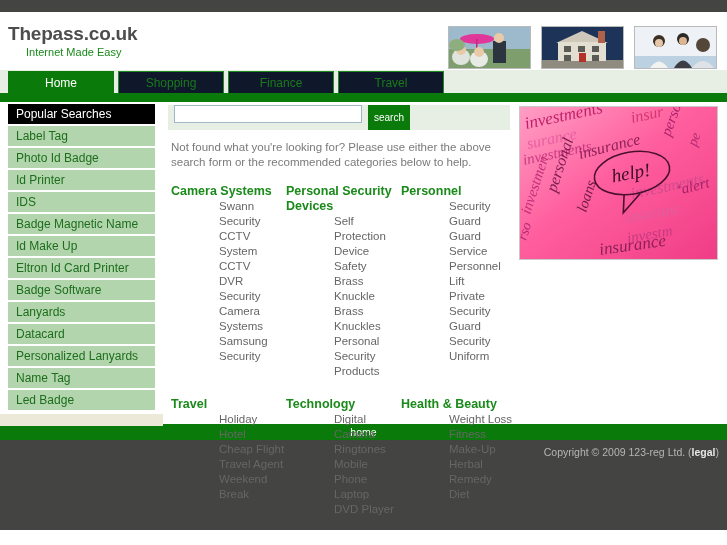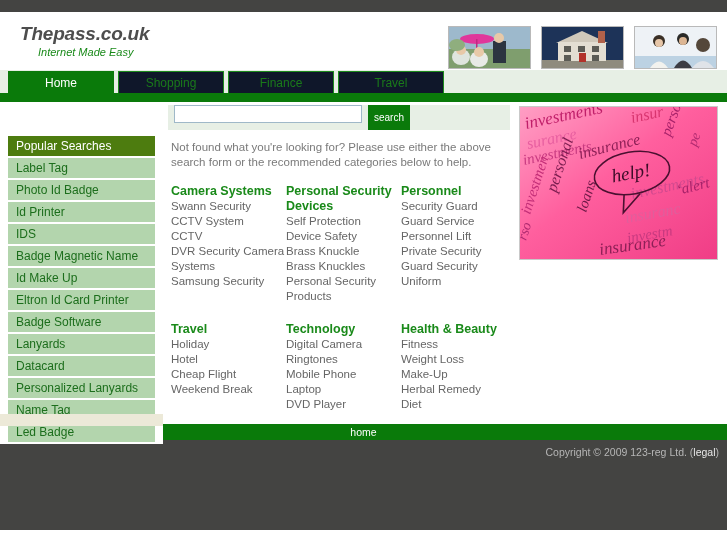--- a/index.html
+++ b/index.html
@@ -26,23 +26,22 @@
 
   
   .header {
     height: 58px;
     background: #ffffff;
     position: relative;
     border-bottom: 0;
   }
   .brand {
     position: absolute;
-    left: 20px;
+    left: 8px;
     top: 12px;
-    font-style: italic;
   }
   .brand-title {
     font-size: 19px;
     font-weight: bold;
     color: #4d4d4d;
     letter-spacing: -0.2px;
     line-height: 20px;
   }
   .brand-tag {
     font-size: 11px;
@@ -125,24 +124,23 @@
     background: #b3d5ad;
     margin: 0 0 2px 8px;
     padding-left: 8px;
     font-size: 12px;
     color: #1c6e1c;
     cursor: pointer;
     width: 147px;
     box-sizing: border-box;
   }
   .side-item.header-item {
-    background: #4d7c0f;
+    background: #000000;
     color: #ffffff;
     cursor: default;
-    margin-top: 32px;
   }
   .sidebar-foot {
     height: 12px;
     background: #ece9d8;
     margin-left: 0px;
     width: 163px;
     position: absolute;
     left: 0;
     top: 312px;
   }
@@ -209,20 +207,21 @@
     font-weight: bold;
     line-height: 15px;
     cursor: pointer;
     display: inline-block;
   }
   .cat-item {
     color: #666666;
     font-size: 11.5px;
     line-height: 15px;
     cursor: pointer;
+    margin-left: 48px;
   }
 
   .promo {
     position: absolute;
     right: 9px;
     top: 4px;
     width: 197px;
     height: 152px;
     border: 1px solid #c9c9c9;
     overflow: hidden;
@@ -244,21 +243,21 @@
     height: 90px;
     background: #444442;
     color: #b6b6b6;
     font-size: 10.5px;
     text-align: right;
     padding: 6px 8px 0 0;
     box-sizing: border-box;
   }
   .copyright .legal {
     color: #e8e8e8;
-    font-weight: normal;
+    font-weight: bold;
     text-decoration: none;
     cursor: pointer;
   }
 </style>
 </head>
 <body>
 
 <div class="topbar"></div>
 
 <div class="header">
@@ -379,34 +378,35 @@
         <div class="cat-item">Guard Security Uniform</div>
       </div>
     </div>
 
     <div class="cats row2">
       <div class="catcol">
         <div class="cat-title">Travel</div>
         <div class="cat-item">Holiday</div>
         <div class="cat-item">Hotel</div>
         <div class="cat-item">Cheap Flight</div>
+        <div class="cat-item">Travel Agent</div>
         <div class="cat-item">Weekend Break</div>
       </div>
       <div class="catcol">
         <div class="cat-title">Technology</div>
         <div class="cat-item">Digital Camera</div>
         <div class="cat-item">Ringtones</div>
         <div class="cat-item">Mobile Phone</div>
         <div class="cat-item">Laptop</div>
         <div class="cat-item">DVD Player</div>
       </div>
       <div class="catcol">
         <div class="cat-title">Health &amp; Beauty</div>
+        <div class="cat-item">Weight Loss</div>
         <div class="cat-item">Fitness</div>
-        <div class="cat-item">Weight Loss</div>
         <div class="cat-item">Make-Up</div>
         <div class="cat-item">Herbal Remedy</div>
         <div class="cat-item">Diet</div>
       </div>
     </div>
 
     <div class="promo">
       <svg viewBox="0 0 197 152" preserveAspectRatio="none">
         <defs>
           <linearGradient id="pg" x1="0" y1="0" x2="1" y2="1">

